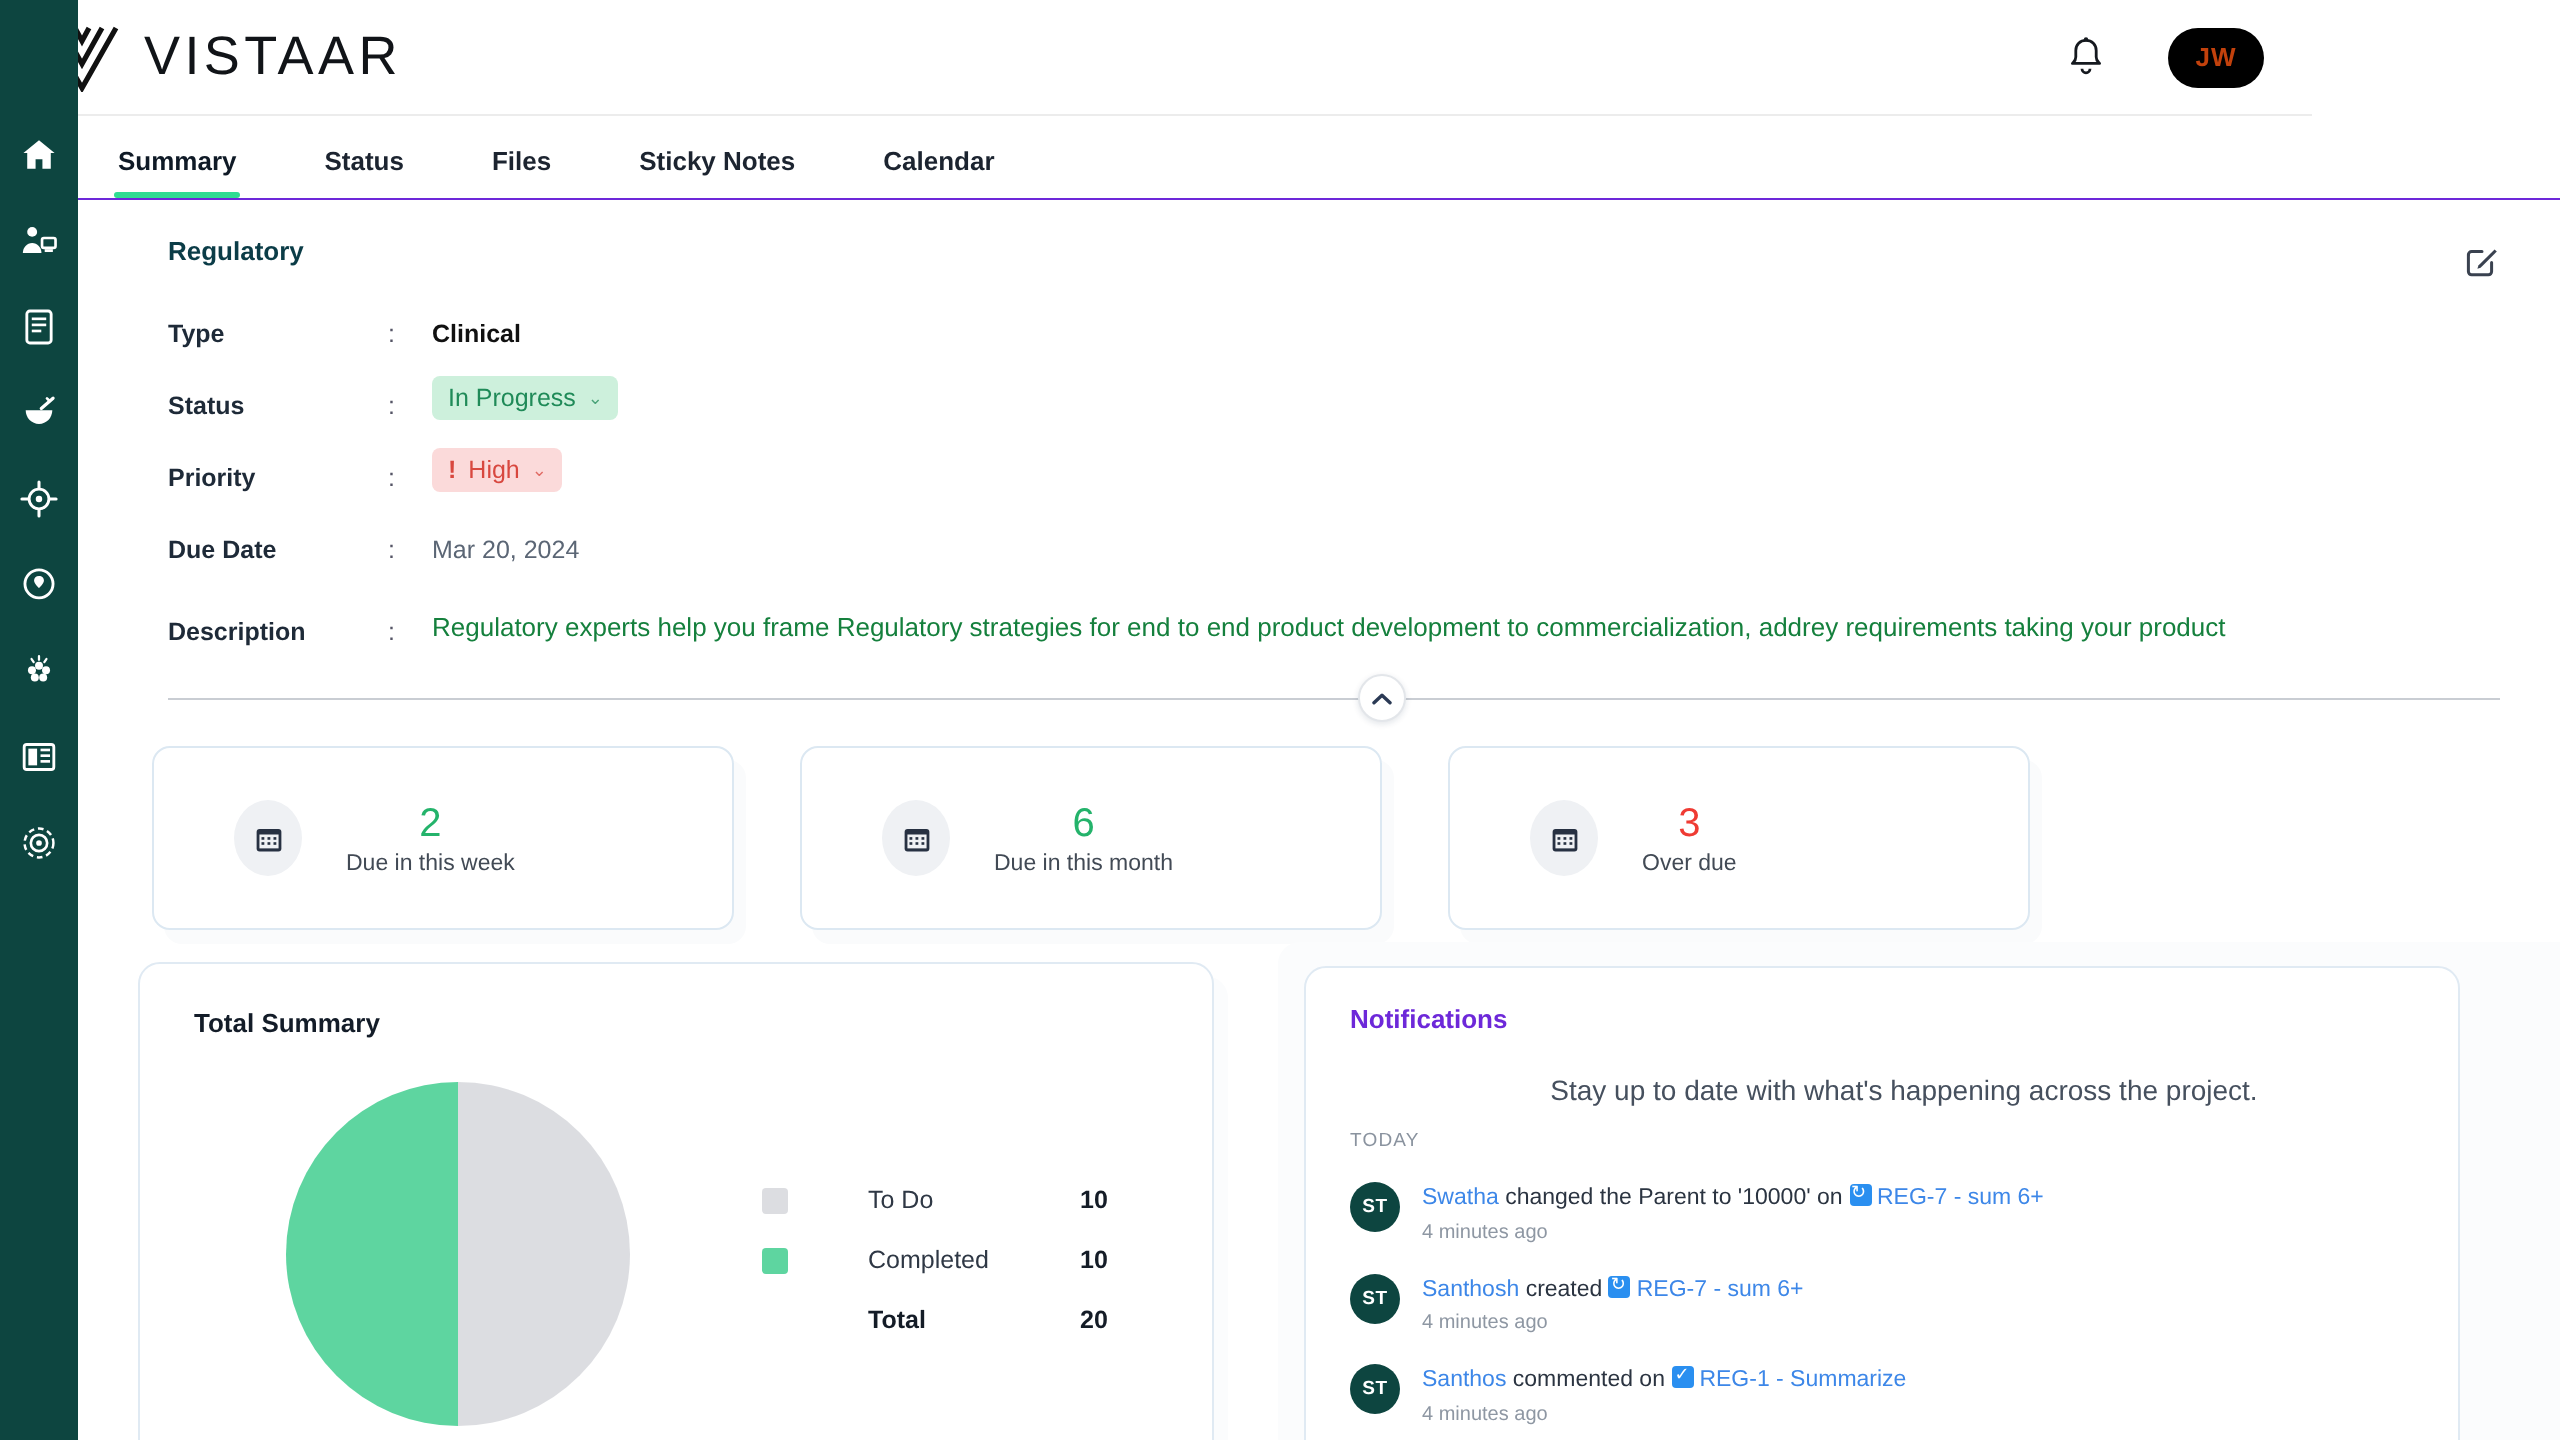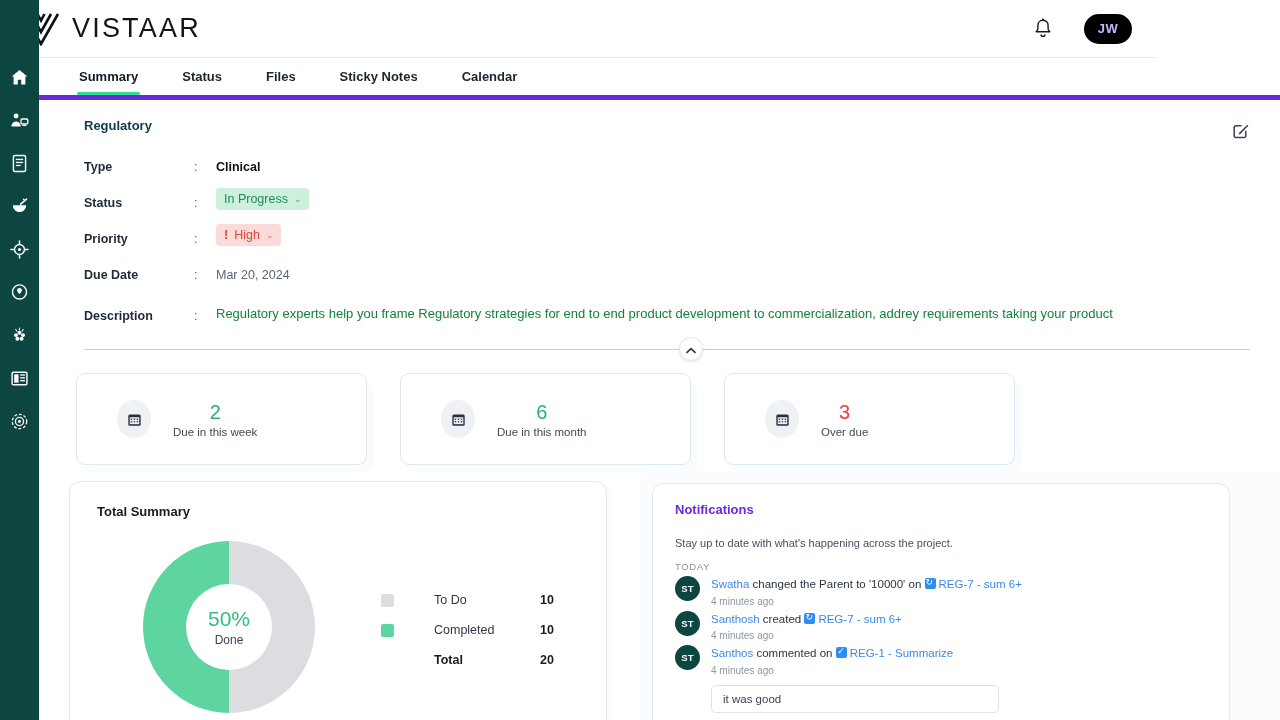--- a/index.html
+++ b/index.html
@@ -22,42 +22,42 @@
   .brand-logo { width:38px; height:34px; }
   .brand-name {
     font-size:27px; font-weight:400; letter-spacing:2.2px; color:#111418;
   }
   .topbar-right {
     margin-left:auto; display:flex; align-items:center; gap:28px; padding-right:24px;
   }
   .bell-btn { width:26px; height:26px; display:flex; align-items:center; justify-content:center; cursor:pointer; }
   .avatar-pill {
     width:48px; height:30px; border-radius:16px; background:#000000;
-    color:#c4b5fd; font-size:13px; font-weight:700; letter-spacing:.5px;
+    color:#c2410c; font-size:13px; font-weight:700; letter-spacing:.5px;
     display:flex; align-items:center; justify-content:center; cursor:pointer;
   }
 
   
   .rail {
     position:absolute; top:0; left:0; width:39px; height:720px;
     background:#0d4540; z-index:50;
     display:flex; flex-direction:column; align-items:center;
     padding-top:62px; gap:13px;
   }
   .rail-item {
     width:30px; height:30px; display:flex; align-items:center; justify-content:center;
     cursor:pointer; border-radius:5px;
   }
   .rail-item svg { display:block; }
 
   
   .tabstrip {
     position:absolute; top:58px; left:39px; width:1241px; height:42px;
-    background:#ffffff; border-bottom:5px solid #6d28d9;
-    display:flex; align-items:flex-end; padding-left:40px; gap:0;
+    background:#ffffff; border-bottom:1px solid #6d28d9;
+    display:flex; align-items:flex-end; padding-left:20px; gap:0;
     z-index:30;
   }
   .tab {
     font-size:13px; font-weight:700; color:#1c2430;
     padding:0 0 11px 0; margin-right:44px; cursor:pointer;
     position:relative; white-space:nowrap;
   }
   .tab.active { color:#0f1a26; }
   .tab.active::after {
     content:""; position:absolute; left:-2px; right:-2px; bottom:0;
@@ -169,27 +169,27 @@
   .notif-outer {
     position:absolute; left:600px; top:-10px; width:655px; height:310px;
     background:#fbfcfd; border-radius:11px;
   }
   .notif-card {
     position:absolute; left:613px; top:2px; width:578px; height:300px;
     background:#ffffff; border:1px solid #e0eaf3; border-radius:11px;
     padding:18px 0 0 22px; overflow:hidden;
   }
   .notif-title { font-size:13px; font-weight:700; color:#6d28d9; }
-  .notif-sub { font-size:11px; color:#46505e; margin-top:20px; }
+  .notif-sub { font-size:14px; color:#46505e; margin-top:20px;text-align:center; }
 
   .notif-scroll {
     position:relative; margin-top:12px; width:545px; height:210px; overflow:hidden;
   }
   .today-label { font-size:9.5px; letter-spacing:.6px; color:#8a939f; }
-  .notif-item { display:flex; margin-top:2px; }
+  .notif-item { display:flex; margin-top:13px; }
   .notif-av {
     width:25px; height:25px; border-radius:50%; background:#0d4540;
     color:#ffffff; font-size:9.5px; font-weight:700; letter-spacing:.3px;
     display:flex; align-items:center; justify-content:center; flex:0 0 auto;
     margin-top:2px;
   }
   .notif-body { margin-left:11px; }
   .notif-text { font-size:11.5px; color:#2b3441; line-height:1.45; }
   .nm { color:#3d87e8; }
   .ikey { color:#3d87e8; }
@@ -463,24 +463,20 @@
     <div class="lower">
 
       <div class="notif-outer"></div>
 
       <div class="summary-shadow">
         <div class="summary-card">
           <div class="card-title">Total Summary</div>
           <div class="donut-wrap">
             <div class="donut">
               <div class="donut-ring" id="donut-ring" style="background: conic-gradient(rgb(220, 221, 225) 0deg, rgb(220, 221, 225) 180deg, rgb(94, 213, 160) 180deg, rgb(94, 213, 160) 360deg);"></div>
-              <div class="donut-hole">
-                <span class="donut-pct">50%</span>
-                <span class="donut-sub">Done</span>
-              </div>
             </div>
             <div class="legend">
               <div class="legend-row">
                 <span class="legend-swatch" id="sw0" style="background: rgb(220, 221, 225);"></span>
                 <span class="legend-label">To Do</span>
                 <span class="legend-val">10</span>
               </div>
               <div class="legend-row">
                 <span class="legend-swatch" id="sw1" style="background: rgb(94, 213, 160);"></span>
                 <span class="legend-label">Completed</span>

